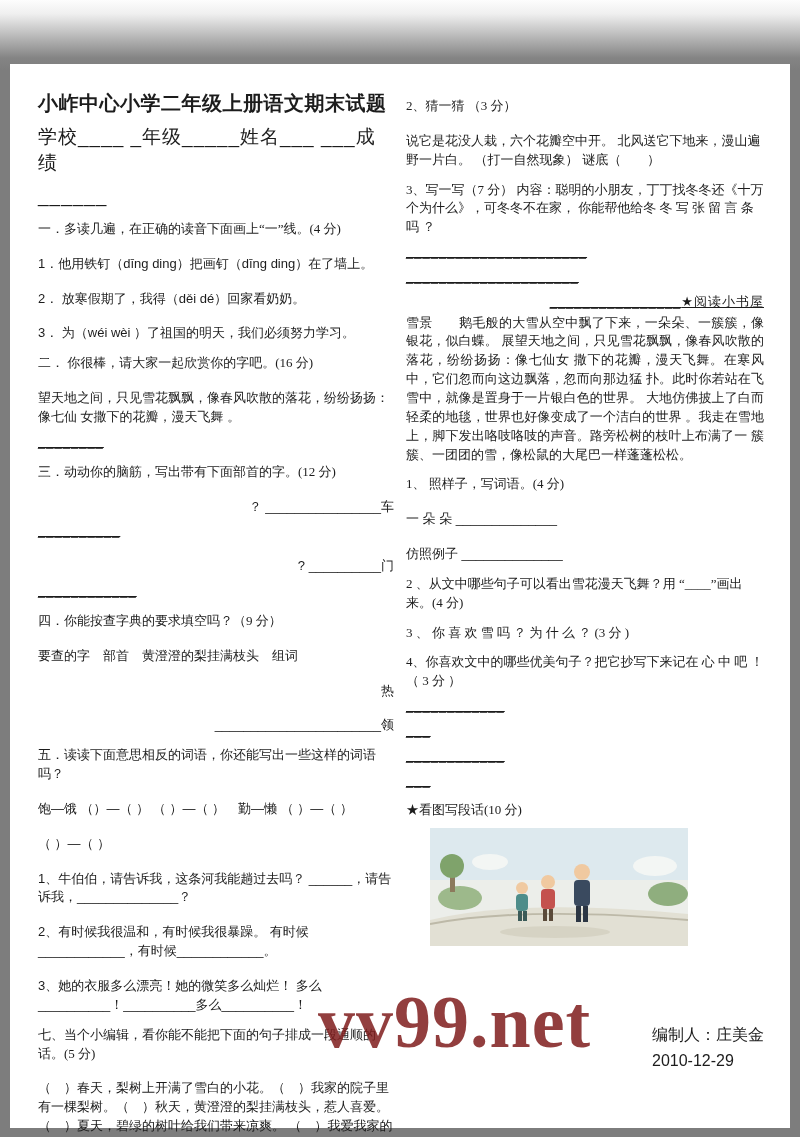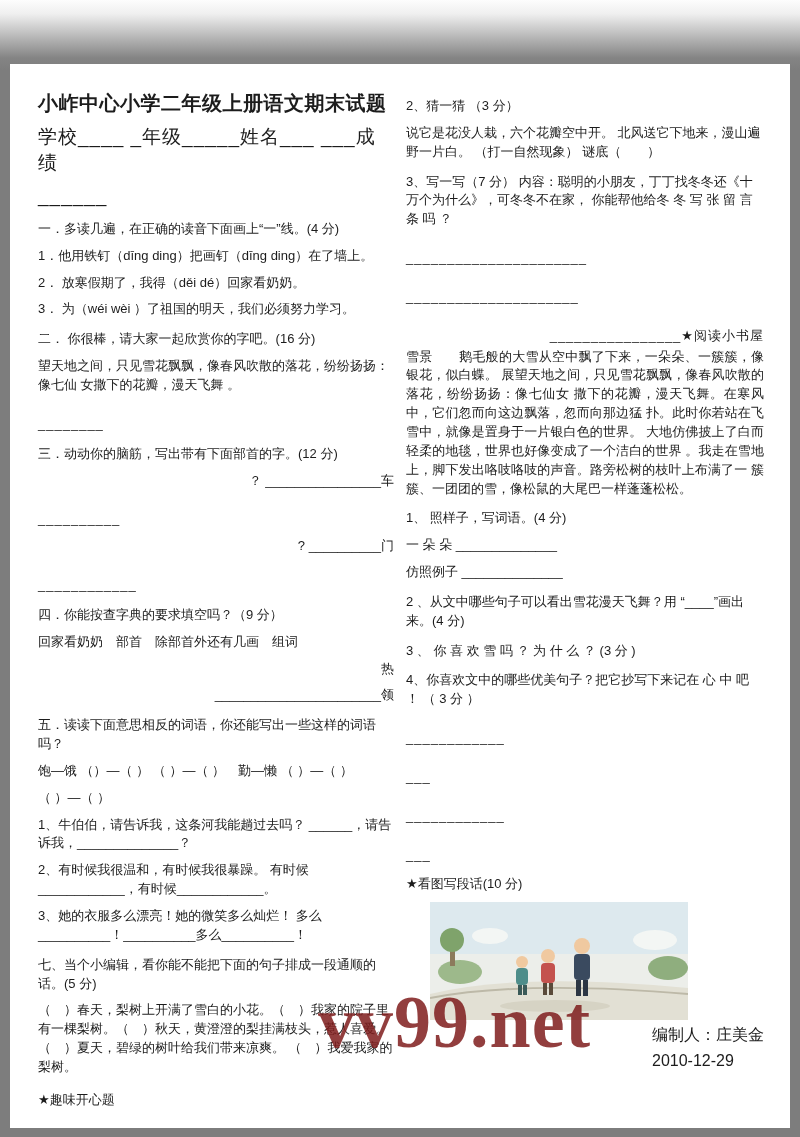--- a/index.html
+++ b/index.html
@@ -14,25 +14,25 @@
   .page{
     position:absolute;left:10px;top:64px;width:780px;height:1064px;
     background:#ffffff;color:#1c1c1c;
   }
   .col{position:absolute;top:14px;font-size:13px;line-height:1.45;}
   .col-left{left:28px;width:356px;padding-top:12px;}
   .col-right{left:396px;width:358px;padding-top:8px;}
   p{margin:0;}
   .h-title{font-size:20px;font-weight:700;letter-spacing:0.5px;line-height:1.3;}
   .h-fields{font-size:19px;letter-spacing:1px;margin-top:8px;line-height:1.35;}
-  .sec{margin-top:11px;}
-  .sm{margin-top:8px;}
+  .sec{margin-top:11px;font-family:Liberation Serif, serif;}
+  .sm{margin-top:16px;}
   .row{display:flex;justify-content:flex-end;}
   .essay{text-align:justify;margin-top:2px;}
-  .blankline{margin-top:20px;letter-spacing:1px;}
+  .blankline{margin-top:6px;letter-spacing:1px;text-decoration:underline;}
   .pic{margin:8px 0 0 24px;width:258px;height:118px;background:#eceeea;position:relative;overflow:hidden;}
   .watermark{
     position:absolute;left:308px;top:916px;z-index:6;
     font-size:74px;font-weight:700;letter-spacing:1px;
     color:#7f1d1d;opacity:.85;
     font-family:Liberation Serif, serif;
   }
   .footer{position:absolute;left:642px;top:958px;font-size:16px;line-height:1.6;}
   .star{margin-top:14px;}
 </style>
@@ -62,21 +62,21 @@
         <span>车</span>
       </div>
       <p class="blankline">__________</p>
       <div class="row sm">
         <span>?  __________</span>
         <span>门</span>
       </div>
       <p class="blankline">____________</p>
 
       <p class="sec">四．你能按查字典的要求填空吗？（9 分）</p>
-      <p class="sm">回家看奶奶　部首　除部首外还有几画　组词</p>
+      <p class="sm">要查的字　部首　黄澄澄的梨挂满枝头　组词</p>
       <div class="row sm">
         <span>热</span>
       </div>
       <div class="row sm">
         <span>_______________________</span>
         <span>领</span>
       </div>
 
       <p class="sec">五．读读下面意思相反的词语，你还能写出一些这样的词语吗？</p>
       <p class="sm">饱—饿  （）—（ ）  （ ）—（ ）　勤—懒  （ ）—（ ）</p>

